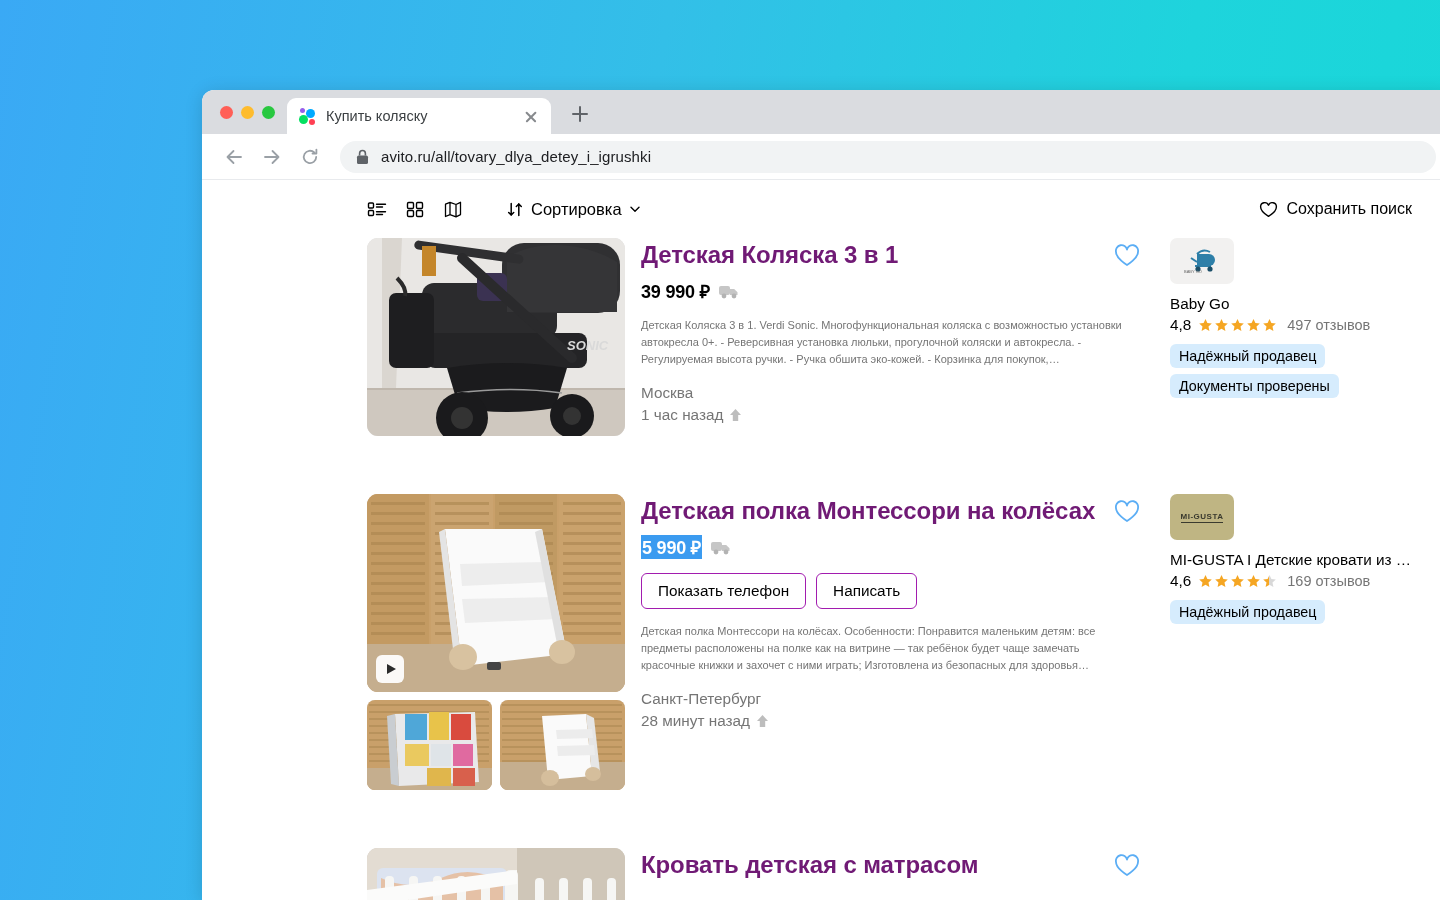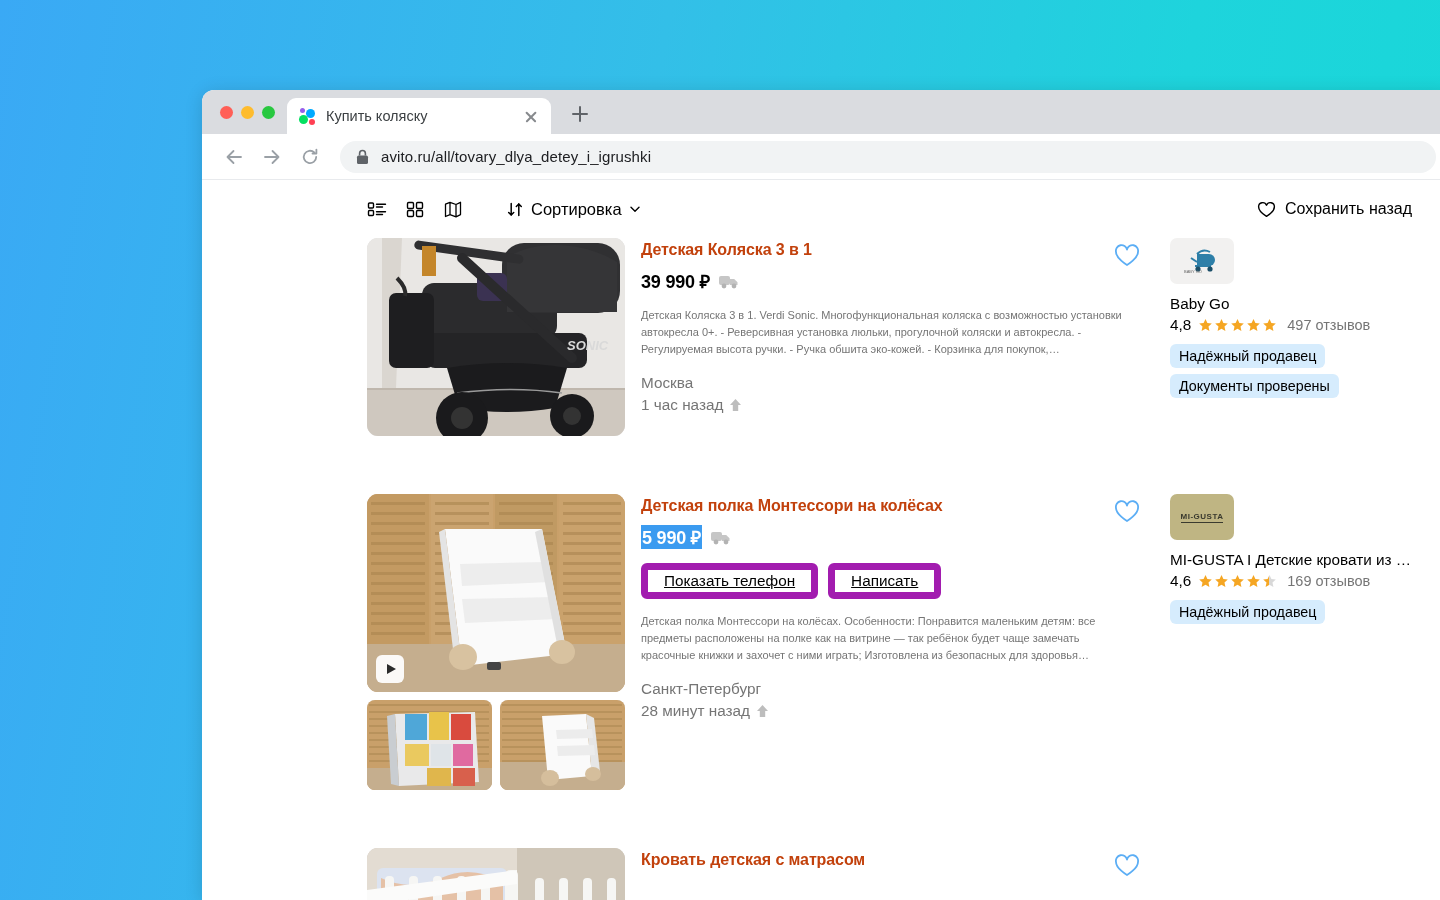--- a/index.html
+++ b/index.html
@@ -115,34 +115,34 @@
     display: flex; align-items: center; justify-content: center;
   }
   .playbtn::after {
     content: ''; border-left: 9px solid #2b2b2b;
     border-top: 5.5px solid transparent; border-bottom: 5.5px solid transparent;
     margin-left: 2px;
   }
 
   .info { flex: 1; min-width: 0; padding-top: 2px; max-width: 512px; }
   .title {
-    font-size: 16px; font-weight: 700; color: #c2410c; line-height: 1.25;
+    font-size: 24px; font-weight: 700; color: #701a75; line-height: 1.25;
     letter-spacing: -.1px; cursor: pointer;
   }
   .priceline { display: flex; align-items: center; gap: 9px; margin-top: 9px; }
   .price { font-size: 18px; font-weight: 700; color: #000; letter-spacing: -.2px;}
   .price.selected { background: #3B9BF0; color: #fff; padding: 0 1px; }
   .desc {
     margin-top: 14px; font-size: 11px; line-height: 1.55; color: #757575;
   }
   .btnrow { display: flex; gap: 10px; margin-top: 14px; }
   .btn {
-    height: 36px; border: 7px solid #a21caf; border-radius: 6px;
+    height: 36px; border: 1px solid #a21caf; border-radius: 6px;
     background: #fff; font-size: 15.3px; color: #000; padding: 0 16px;
-    font-family: inherit; cursor: pointer; text-decoration: underline;
+    font-family: inherit; cursor: pointer;
   }
   .meta { margin-top: 14px; font-size: 15.3px; color: #757575; line-height: 1.45; }
   .metarow { display: flex; align-items: center; gap: 6px; }
 
   .fav {
     position: absolute; right: 272px; top: 6px;
     width: 26px; height: 26px; cursor: pointer;
   }
 
   .seller { width: 272px; flex: none; padding-left: 30px; }
@@ -256,21 +256,21 @@
         </svg>
         <span>Сортировка</span>
         <svg width="12" height="12" viewBox="0 0 12 12">
           <path d="M2 4.3 6 8.2l4-3.9" stroke="#000" stroke-width="1.4" fill="none" stroke-linecap="round" stroke-linejoin="round"></path>
         </svg>
       </div>
       <div class="save-search">
         <svg width="19" height="17" viewBox="0 0 19 17">
           <path d="M9.5 15.3S1.6 10.7 1.6 5.8A4.1 4.1 0 0 1 9.5 4.2a4.1 4.1 0 0 1 7.9 1.6c0 4.9-7.9 9.5-7.9 9.5z" stroke="#000" stroke-width="1.4" fill="none" stroke-linejoin="round"></path>
         </svg>
-        <span>Сохранить назад</span>
+        <span>Сохранить поиск</span>
       </div>
     </div>
 
     <div class="list">
 
       <div class="item">
         <div class="gallery">
           <div class="mainphoto">
             <svg class="ph" viewBox="0 0 258 198" preserveAspectRatio="none">
               <rect width="258" height="198" fill="#E9E7E4"></rect>

